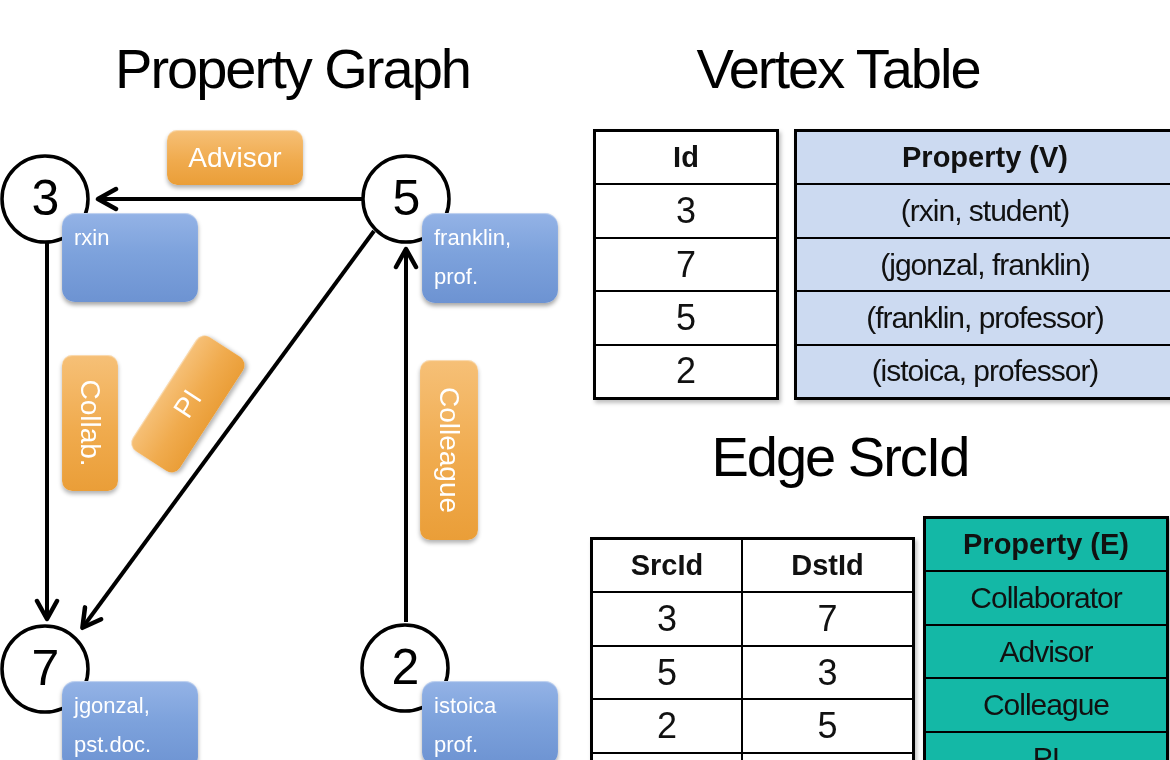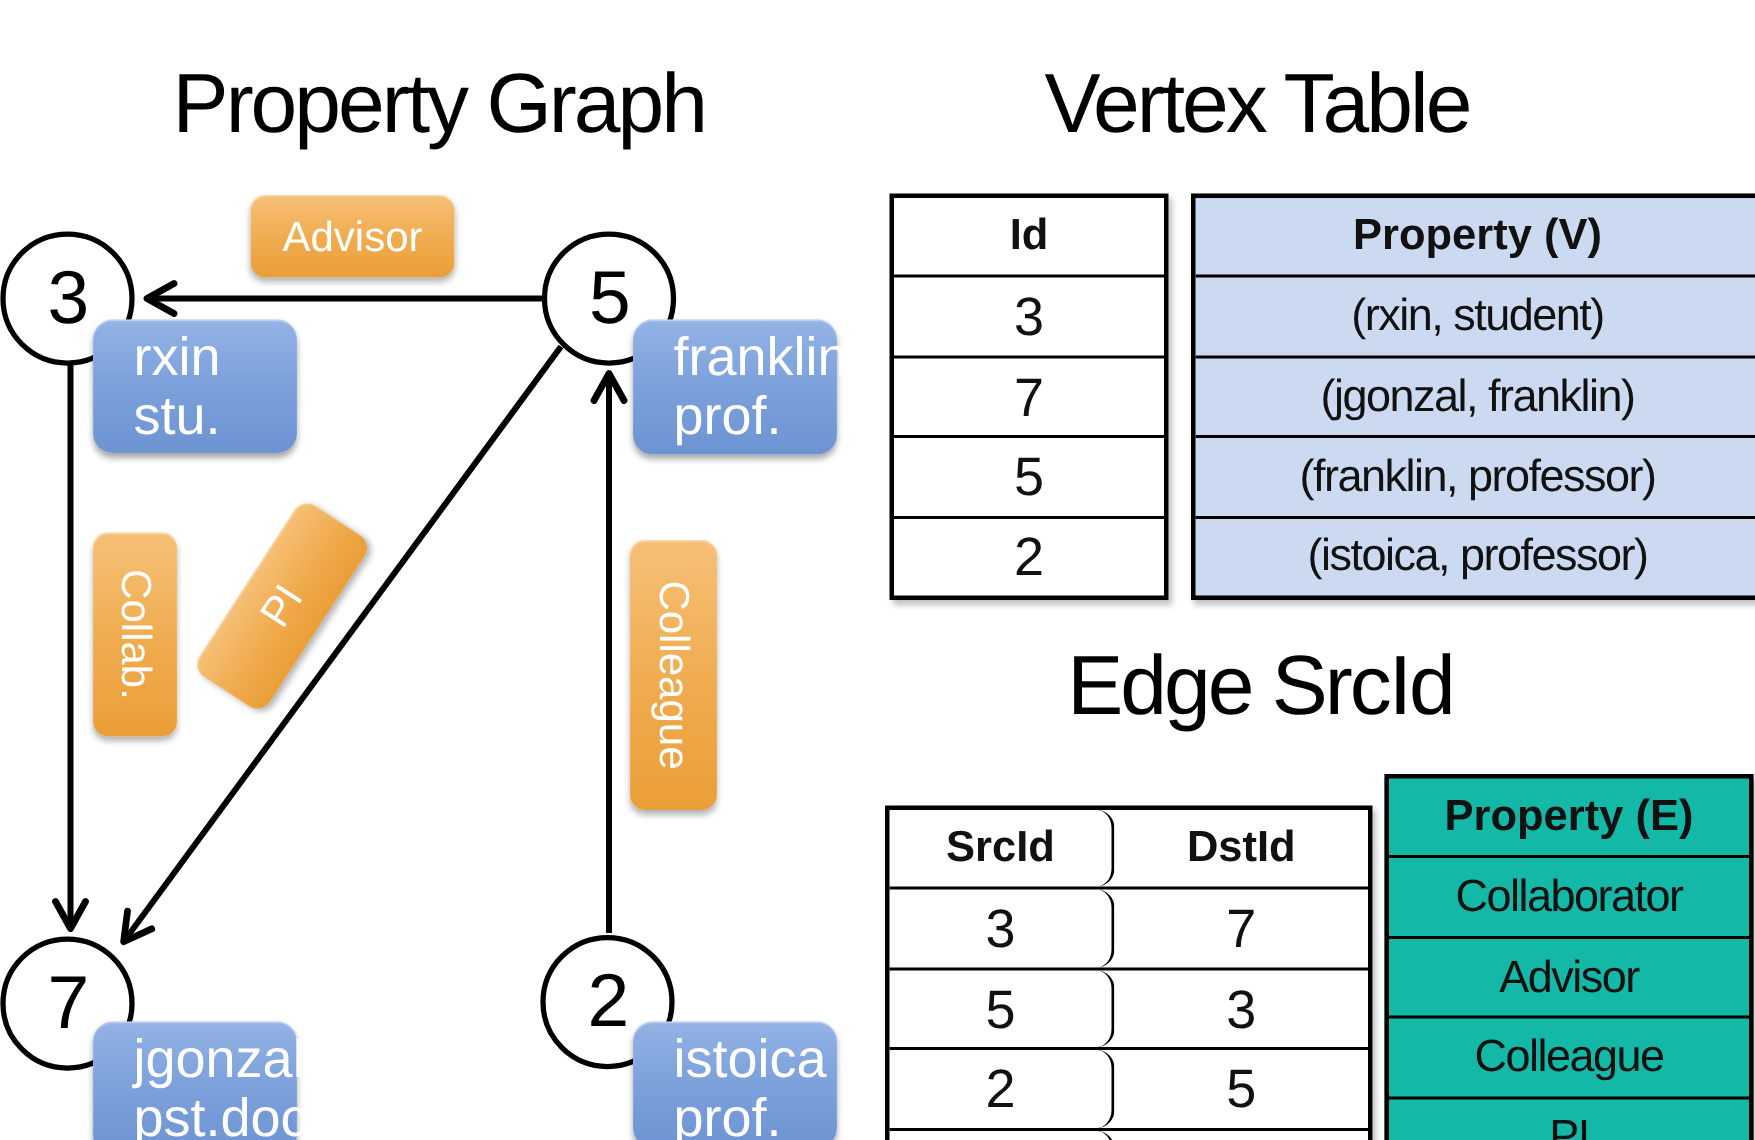--- a/index.html
+++ b/index.html
@@ -14,38 +14,38 @@
   
   .graph-svg{position:absolute;left:0;top:0;width:585px;height:760px;}
   .node-id{
     position:absolute;width:88px;text-align:center;font-size:50px;font-weight:300;
     color:#000;letter-spacing:-1px;
   }
   .nbox{
     position:absolute;border-radius:13px;color:#fff;
     background:linear-gradient(180deg,#94b3e6 0%,#7da2dc 45%,#6d93d2 100%);
     box-shadow:0 3px 4px rgba(0,0,0,0.35), inset 0 1px 1px rgba(255,255,255,0.45);
-    font-size:36px;line-height:39px;padding:5px 0 0 27px;box-sizing:border-box;
+    font-size:22px;line-height:39px;padding:5px 0 0 12px;box-sizing:border-box;
   }
   .obox{
     position:absolute;border-radius:10px;color:#fff;
     background:linear-gradient(180deg,#f6c077 0%,#f0ab4e 55%,#ea9e38 100%);
     box-shadow:0 3px 4px rgba(0,0,0,0.30), inset 0 1px 1px rgba(255,255,255,0.45);
     display:flex;align-items:center;justify-content:center;
     font-size:28px;
   }
   .rot{position:absolute;display:flex;align-items:center;justify-content:center;}
   
   .tbl{
     position:absolute;background:#fff;border:3px solid #000;box-sizing:border-box;
     display:flex;flex-direction:column;box-shadow:2px 3px 4px rgba(0,0,0,0.25);
   }
   .trow{flex:1;border-top:2px solid #000;display:flex;align-items:stretch;}
   .trow:first-child{border-top:none;}
-  .tc{flex:1;display:flex;align-items:center;justify-content:center;font-weight:300;border-radius:12px;}
+  .tc{flex:1;display:flex;align-items:center;justify-content:center;font-weight:300;}
   .hdr .tc{font-weight:bold;font-size:29px;}
   .num{font-size:36px;}
   .prop{font-size:30px;letter-spacing:-1px;}
   .vblue{background:#ccdaf1;}
   .vtan{background:#14b8a6;}
   .split{border-right:2px solid #000;}
 </style>
 </head>
 <body>
 
@@ -71,21 +71,20 @@
     <circle cx="405" cy="640" r="43" fill="#fff" stroke="#000" stroke-width="3.5"></circle>
   </svg>
 
   <div class="node-id" style="left:1px;top:141px;">3</div>
   <div class="node-id" style="left:362px;top:141px;">5</div>
   <div class="node-id" style="left:1px;top:611px;">7</div>
   <div class="node-id" style="left:361px;top:610px;">2</div>
 
   <div class="nbox" style="left:62px;top:185px;width:136px;height:89px;">
     <div>rxin</div>
-    <div>stu.</div>
   </div>
   <div class="nbox" style="left:422px;top:185px;width:136px;height:90px;">
     <div>franklin,</div>
     <div>prof.</div>
   </div>
   <div class="nbox" style="left:62px;top:653px;width:136px;height:89px;">
     <div>jgonzal,</div>
     <div>pst.doc.</div>
   </div>
   <div class="nbox" style="left:422px;top:653px;width:136px;height:84px;">

